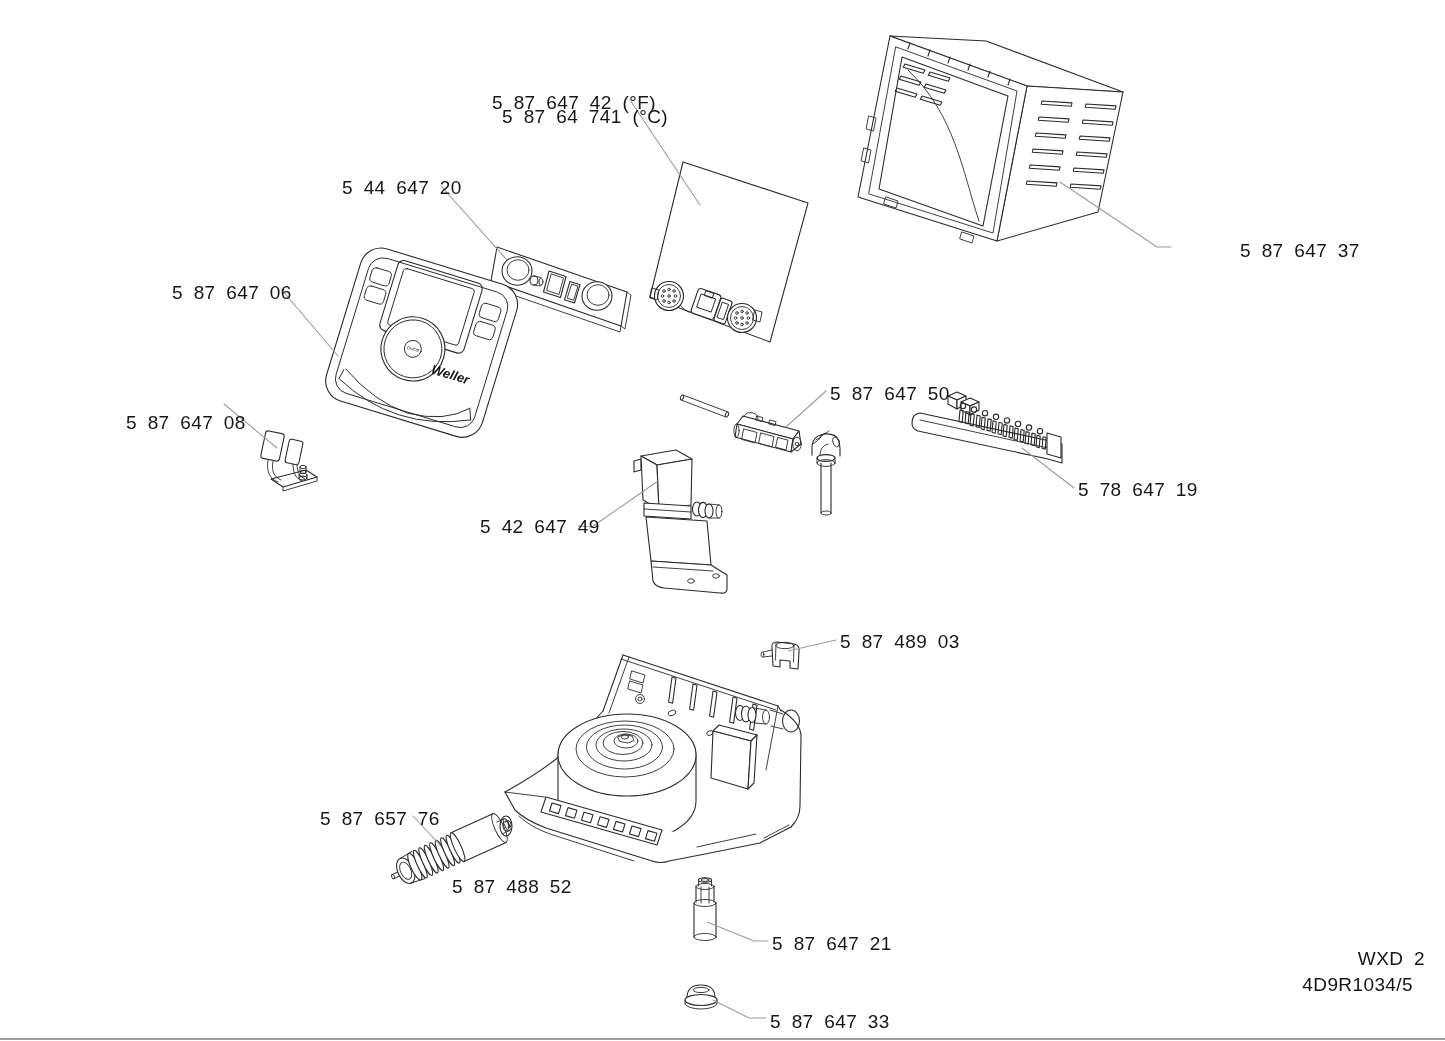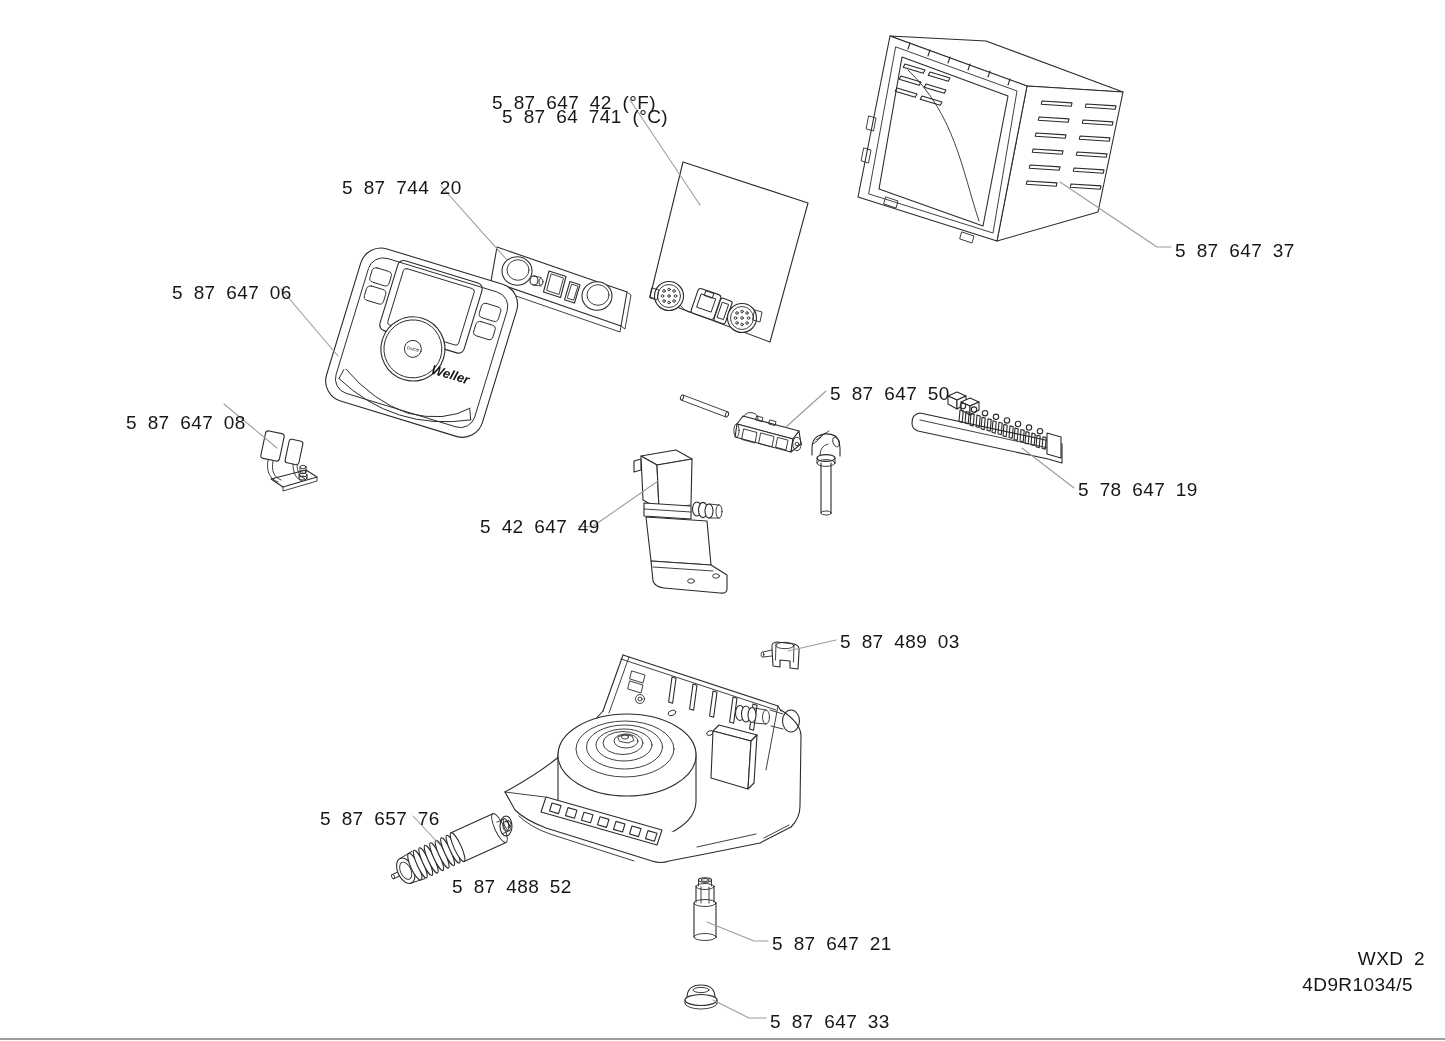--- a/index.html
+++ b/index.html
@@ -393,22 +393,22 @@
     <polyline points="578,526 592,527 658,481"></polyline>
     <polyline points="836,640 788,651"></polyline>
     <polyline points="413,816 440,845"></polyline>
     <polyline points="768,941 754,941 707,922"></polyline>
     <polyline points="766,1018 749,1018 713,1000"></polyline>
   </g>
 </svg>
 
 <div class="lbl" style="left:492px;top:92px">5 87 647 42 (°F)</div>
 <div class="lbl" style="left:502px;top:106px">5 87 64 741 (°C)</div>
-<div class="lbl" style="left:342px;top:177px">5 87 744 20</div>
-<div class="lbl" style="left:1175px;top:240px">5 87 647 37</div>
+<div class="lbl" style="left:342px;top:177px">5 44 647 20</div>
+<div class="lbl" style="left:1240px;top:240px">5 87 647 37</div>
 <div class="lbl" style="left:172px;top:282px">5 87 647 06</div>
 <div class="lbl" style="left:126px;top:412px">5 87 647 08</div>
 <div class="lbl" style="left:830px;top:383px">5 87 647 50</div>
 <div class="lbl" style="left:1078px;top:479px">5 78 647 19</div>
 <div class="lbl" style="left:480px;top:516px">5 42 647 49</div>
 <div class="lbl" style="left:840px;top:631px">5 87 489 03</div>
 <div class="lbl" style="left:320px;top:808px">5 87 657 76</div>
 <div class="lbl" style="left:452px;top:876px">5 87 488 52</div>
 <div class="lbl" style="left:772px;top:933px">5 87 647 21</div>
 <div class="lbl" style="left:770px;top:1011px">5 87 647 33</div>

